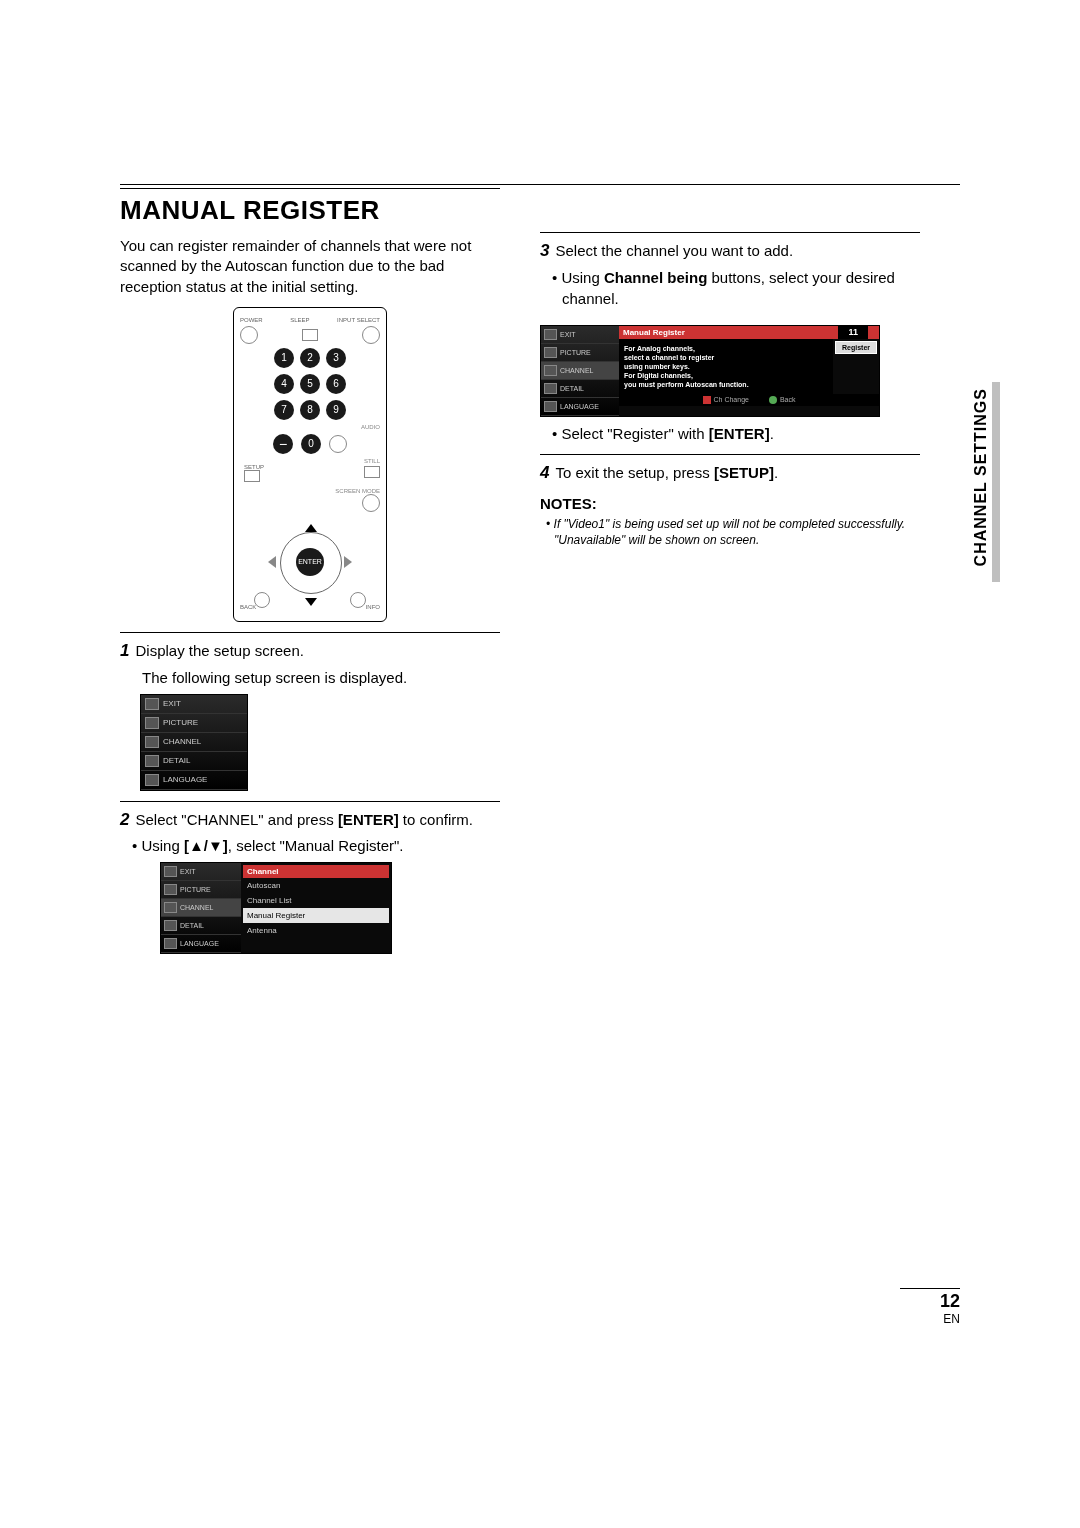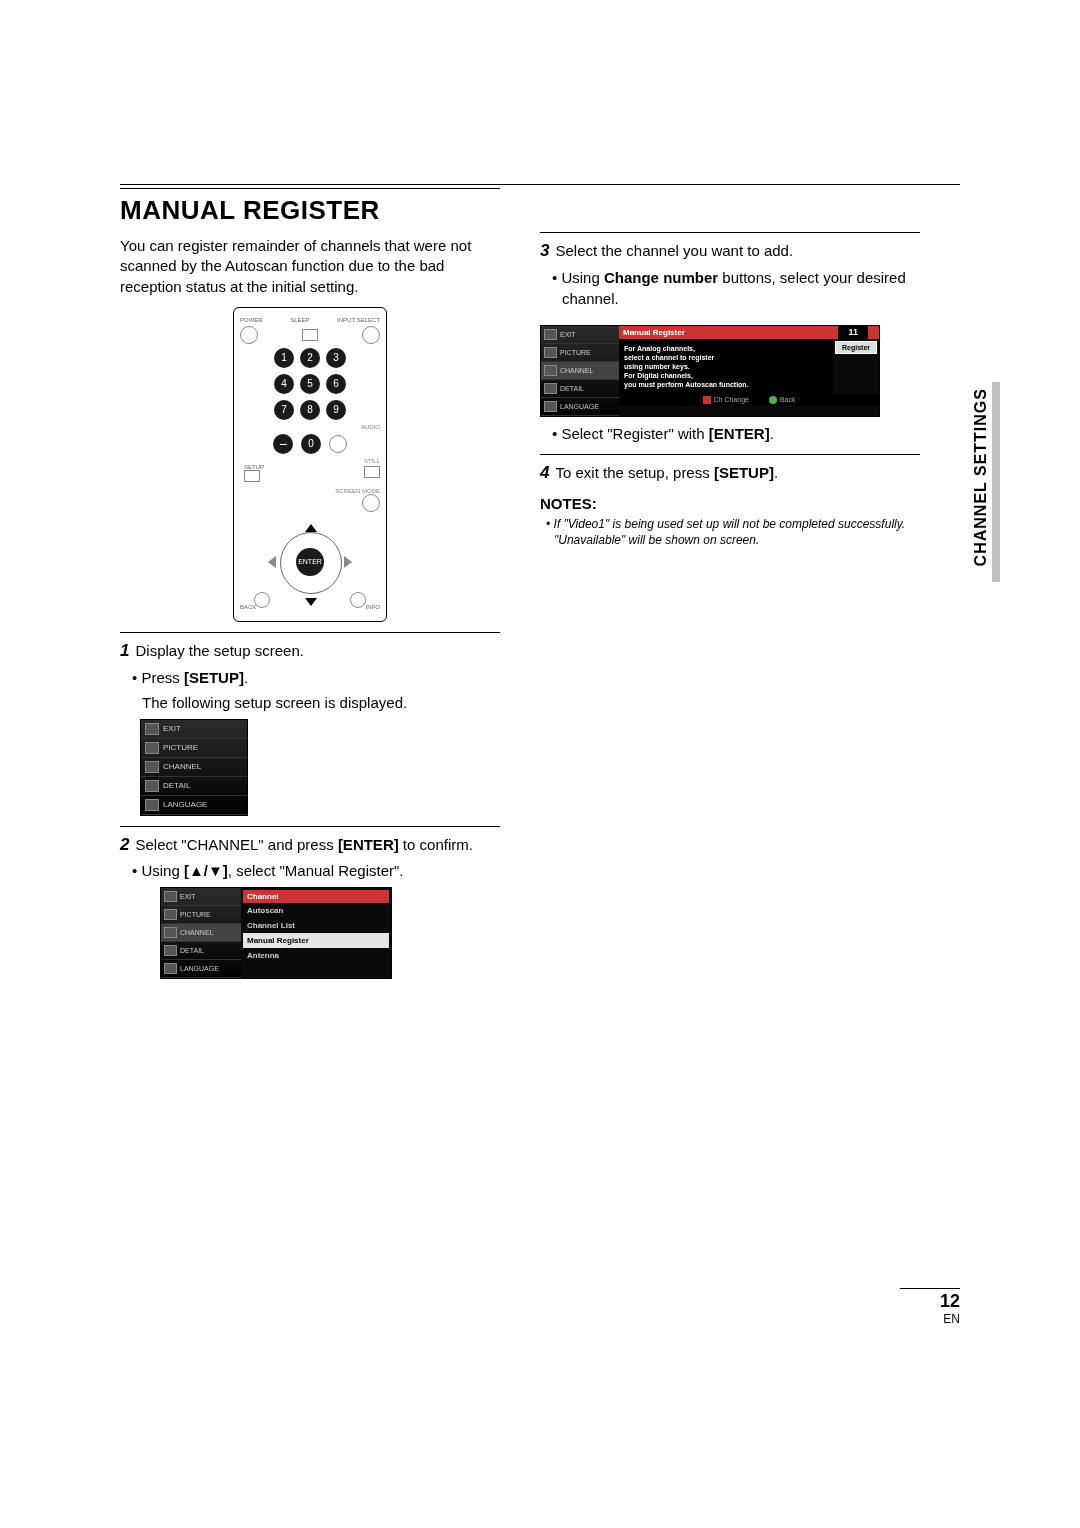--- a/index.html
+++ b/index.html
@@ -241,21 +241,21 @@
     padding:3px 3px;border-bottom:1px solid #333;
   }
   .osd-med .side .mi .ico{width:11px;height:9px;background:#555;border:1px solid #888;}
   .osd-med .main {
     flex:1;padding:2px;
   }
   .osd-med .main .hdr{
     background:#c33;color:#fff;font-size:8px;font-weight:bold;padding:2px 4px;
   }
   .osd-med .main .opt{
-    color:#ccc;font-size:8px;padding:3px 4px;font-weight:bold;
+    color:#ccc;font-size:8px;padding:3px 4px;font-weight:normal;
   }
   .osd-med .main .opt.sel{
     background:#e6e6e6;color:#000;
   }
   .osd-large {
     width: 340px;
     margin: 6px 0 6px 0;
     position:relative;
   }
   .osd-large .badge{
@@ -373,23 +373,20 @@
           <span>BACK</span>
           <span></span>
           <span>INFO</span>
         </div>
       </div>
 
       <div class="step-rule"></div>
       <div class="step-line">
         <span class="step-num">1</span><span>Display the setup screen.</span>
       </div>
-      <div class="bullet">
-        <span>Press </span><b>[SETUP]</b><span>.</span>
-      </div>
       <div class="step-line" style="margin-left:22px">The following setup screen is displayed.</div>
 
       <div class="osd-small">
         <div class="mi">
             <span class="ico"></span>
             <span>EXIT</span>
           </div>
         <div class="mi">
             <span class="ico"></span>
             <span>PICTURE</span>
@@ -449,21 +446,21 @@
       </div>
 
     </div>
 
     <div class="col">
       <div class="step-rule" style="margin-top:44px"></div>
       <div class="step-line">
         <span class="step-num">3</span><span>Select the channel you want to add.</span>
       </div>
       <div class="bullet">
-        <span>Using </span><b>Change number</b><span> buttons, select your desired channel.</span>
+        <span>Using </span><b>Channel being</b><span> buttons, select your desired channel.</span>
       </div>
 
       <div class="osd-large">
         <div class="badge">11</div>
         <div class="panel">
           <div class="side">
             <div class="mi">
                 <span class="ico"></span>
                 <span>EXIT</span>
               </div>

